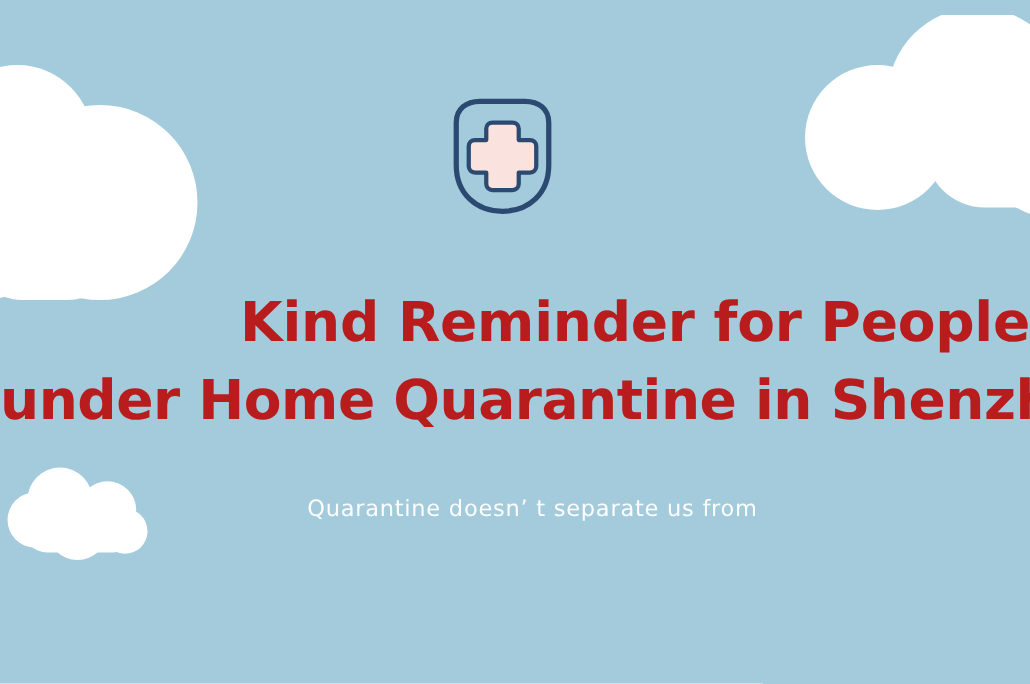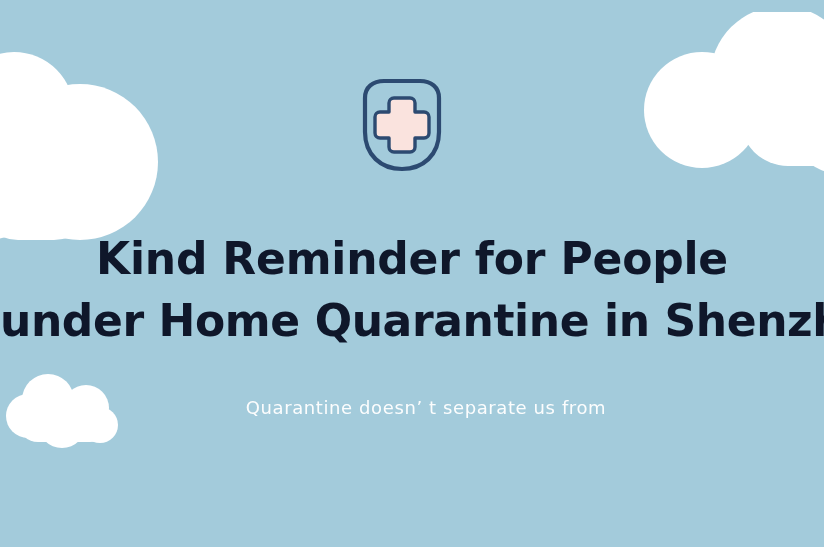--- a/index.html
+++ b/index.html
@@ -36,22 +36,22 @@
     height: 100px;
   }
   #shield-icon svg { display: block; }
 
   
   #title-block {
     position: absolute;
     left: 0;
     top: 228px;
     width: 824px;
-    text-align: center;
-    color: #0f172a;
+    text-align: right;
+    color: #b91c1c;
     font-weight: bold;
     font-size: 44px;
     line-height: 62px;
     letter-spacing: -0.2px;
     white-space: nowrap;
   }
   #title-block .tline { display: block; }
   #title-line-2 { font-size: 44px; letter-spacing: -0.4px; }
 
   

